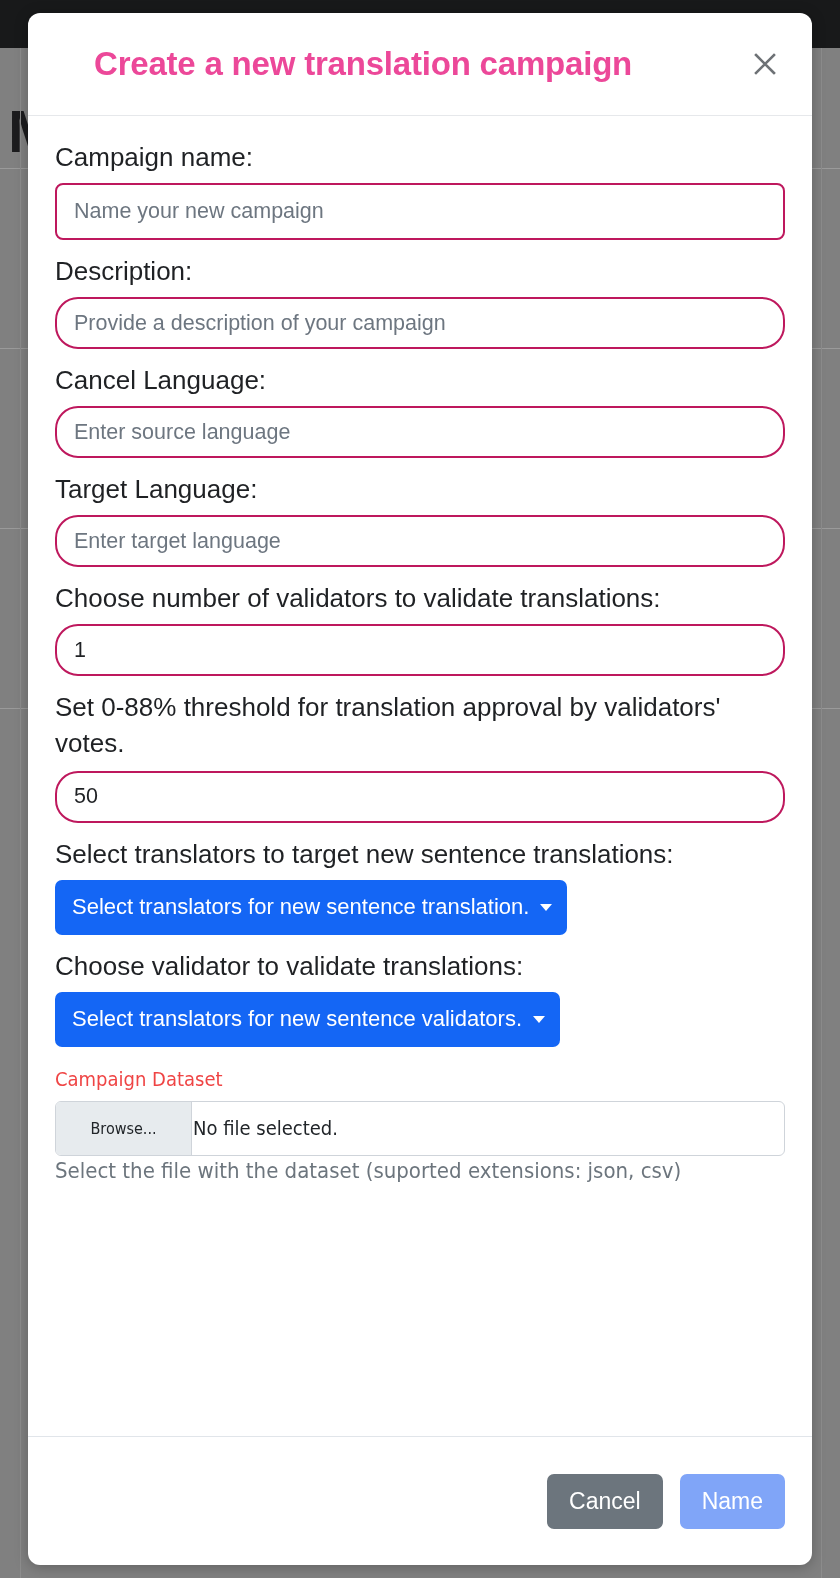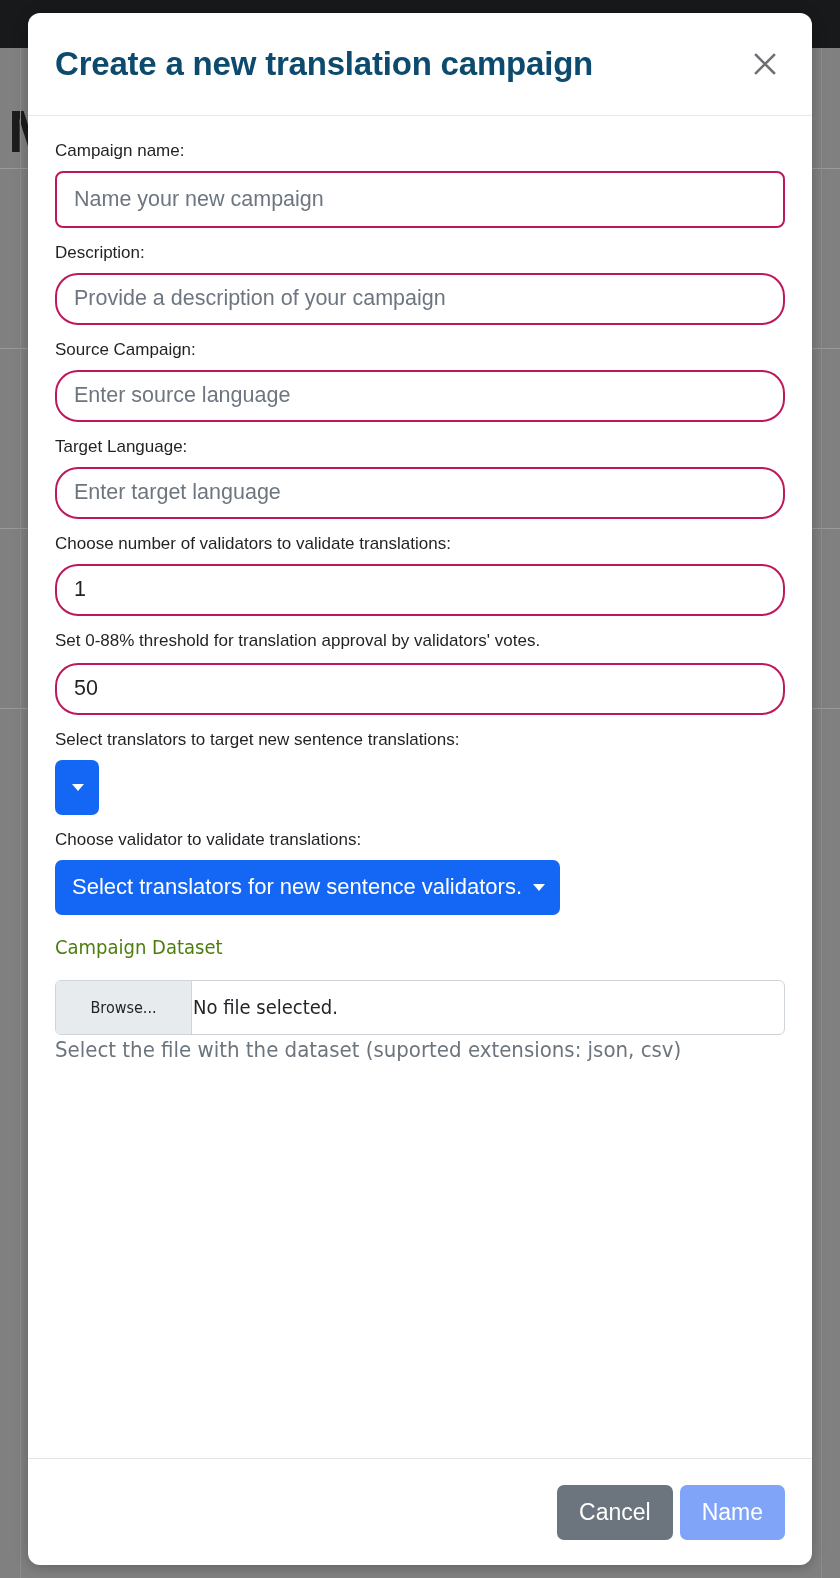--- a/index.html
+++ b/index.html
@@ -73,22 +73,23 @@
     height: 103px;
     padding: 0 27px 0 27px;
     display: flex;
     align-items: center;
     justify-content: space-between;
     border-bottom: 1px solid #e6e8eb;
   }
   #modal-title {
     font-size: 33px;
     font-weight: 700;
-    color: #0c4a6e;
+    color: #ec4899;
     letter-spacing: -0.2px;
+    margin-left: 39px;
   }
   #close-button {
     width: 40px;
     height: 40px;
     display: flex;
     align-items: center;
     justify-content: center;
     cursor: pointer;
     background: none;
     border: none;
@@ -98,21 +99,21 @@
 
   #modal-body {
     flex: 1 1 auto;
     padding: 24px 27px 10px 27px;
     overflow: hidden;
   }
 
   .field { margin-bottom: 14px; }
   .field-label {
     display: block;
-    font-size: 17px;
+    font-size: 26px;
     color: #1f2124;
     line-height: 1.35;
     margin-bottom: 8px;
   }
   .field-label.two-line { margin-bottom: 10px; }
 
   .text-input {
     display: block;
     width: 100%;
     height: 57px;
@@ -152,22 +153,22 @@
   }
 
   
   #dataset-group {
     font-family: "DejaVu Sans Condensed", "Liberation Sans Narrow", "Liberation Sans", sans-serif;
     margin-top: 20px;
   }
   #dataset-label {
     display: block;
     font-size: 20px;
-    color: #4d7c0f;
-    margin-bottom: 21px;
+    color: #ef4444;
+    margin-bottom: 10px;
     font-stretch: condensed;
   }
   #file-input-row {
     display: flex;
     width: 100%;
     height: 55px;
     border: 1px solid #cfd4da;
     border-radius: 6px;
     overflow: hidden;
     background: #ffffff;
@@ -197,26 +198,26 @@
   #dataset-help {
     display: block;
     margin-top: 2px;
     font-size: 22px;
     color: #6c757d;
     font-stretch: condensed;
   }
 
   #modal-footer {
     flex: 0 0 auto;
-    height: 107px;
+    height: 129px;
     border-top: 1px solid #e1e5ea;
     display: flex;
     align-items: center;
     justify-content: flex-end;
-    gap: 7px;
+    gap: 17px;
     padding: 0 27px;
   }
   .footer-btn {
     height: 55px;
     min-width: 86px;
     padding: 0 22px;
     border: none;
     border-radius: 7px;
     font-size: 23px;
     font-family: "Liberation Sans", sans-serif;
@@ -257,21 +258,21 @@
       <label class="field-label">Campaign name:</label>
       <input class="text-input" type="text" placeholder="Name your new campaign" style="">
     </div>
 
     <div class="field">
       <label class="field-label">Description:</label>
       <input class="text-input short" type="text" placeholder="Provide a description of your campaign" style="">
     </div>
 
     <div class="field">
-      <label class="field-label">Source Campaign:</label>
+      <label class="field-label">Cancel Language:</label>
       <input class="text-input short" type="text" placeholder="Enter source language" style="">
     </div>
 
     <div class="field">
       <label class="field-label">Target Language:</label>
       <input class="text-input short" type="text" placeholder="Enter target language" style="">
     </div>
 
     <div class="field">
       <label class="field-label">Choose number of validators to validate translations:</label>
@@ -279,20 +280,21 @@
     </div>
 
     <div class="field">
       <label class="field-label two-line">Set 0-88% threshold for translation approval by validators' votes.</label>
       <input class="text-input short" type="text" value="50" style="">
     </div>
 
     <div class="field">
       <label class="field-label">Select translators to target new sentence translations:</label>
       <button class="dropdown-button">
+        <span>Select translators for new sentence translation.</span>
         <span class="caret"></span>
       </button>
     </div>
 
     <div class="field">
       <label class="field-label">Choose validator to validate translations:</label>
       <button class="dropdown-button">
         <span>Select translators for new sentence validators.</span>
         <span class="caret"></span>
       </button>

